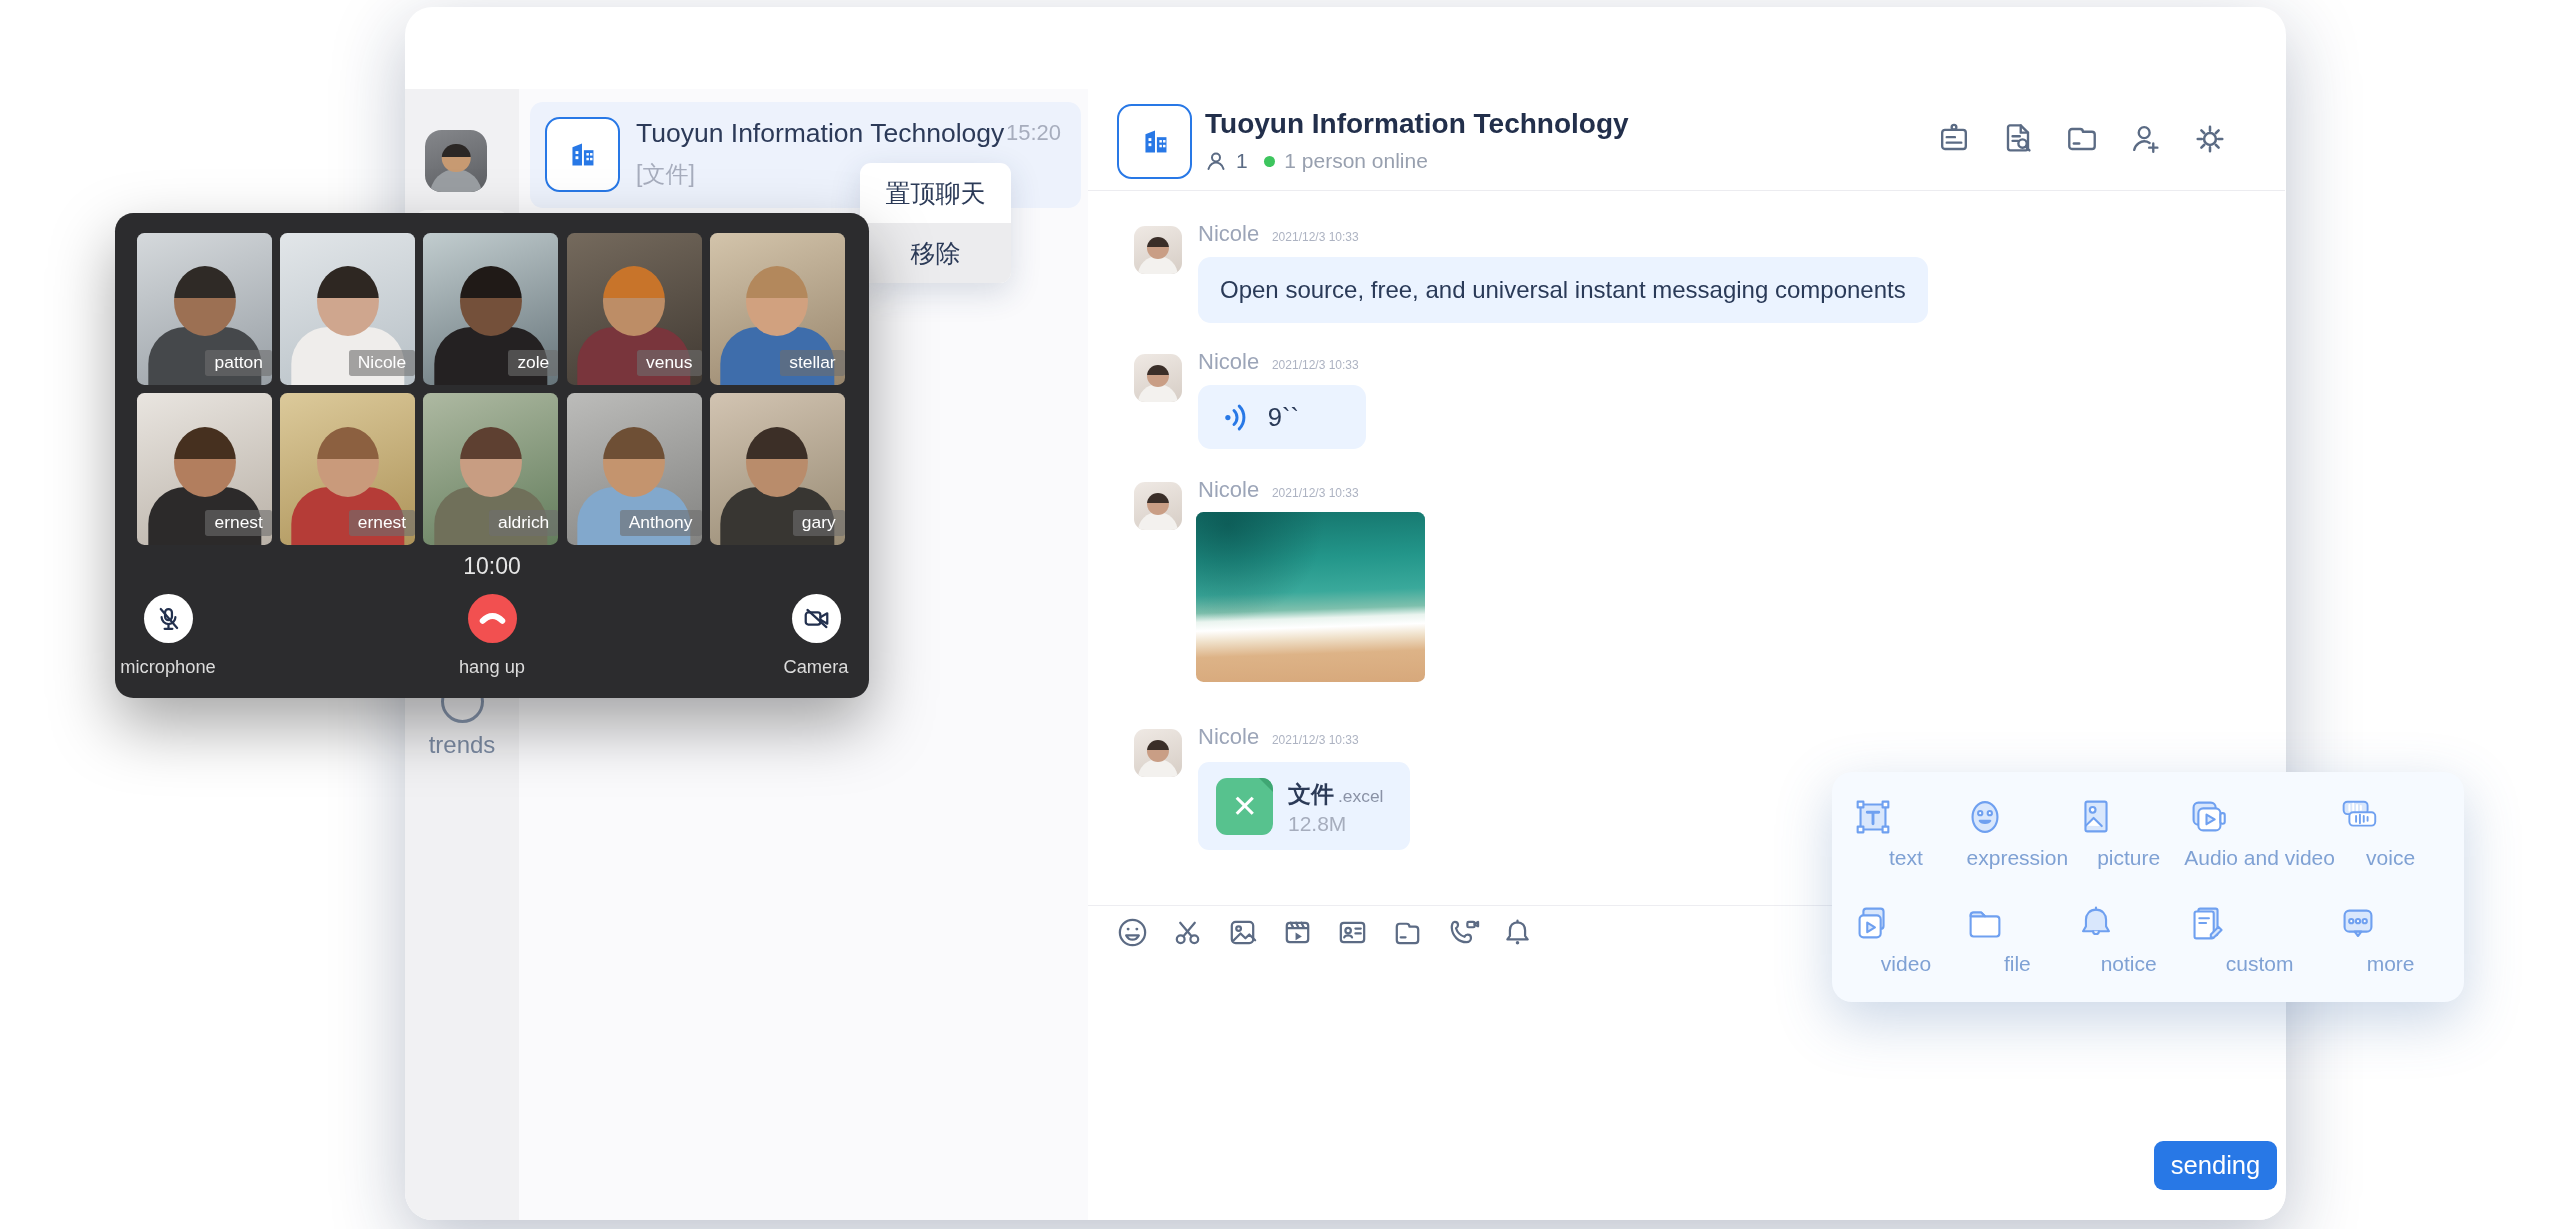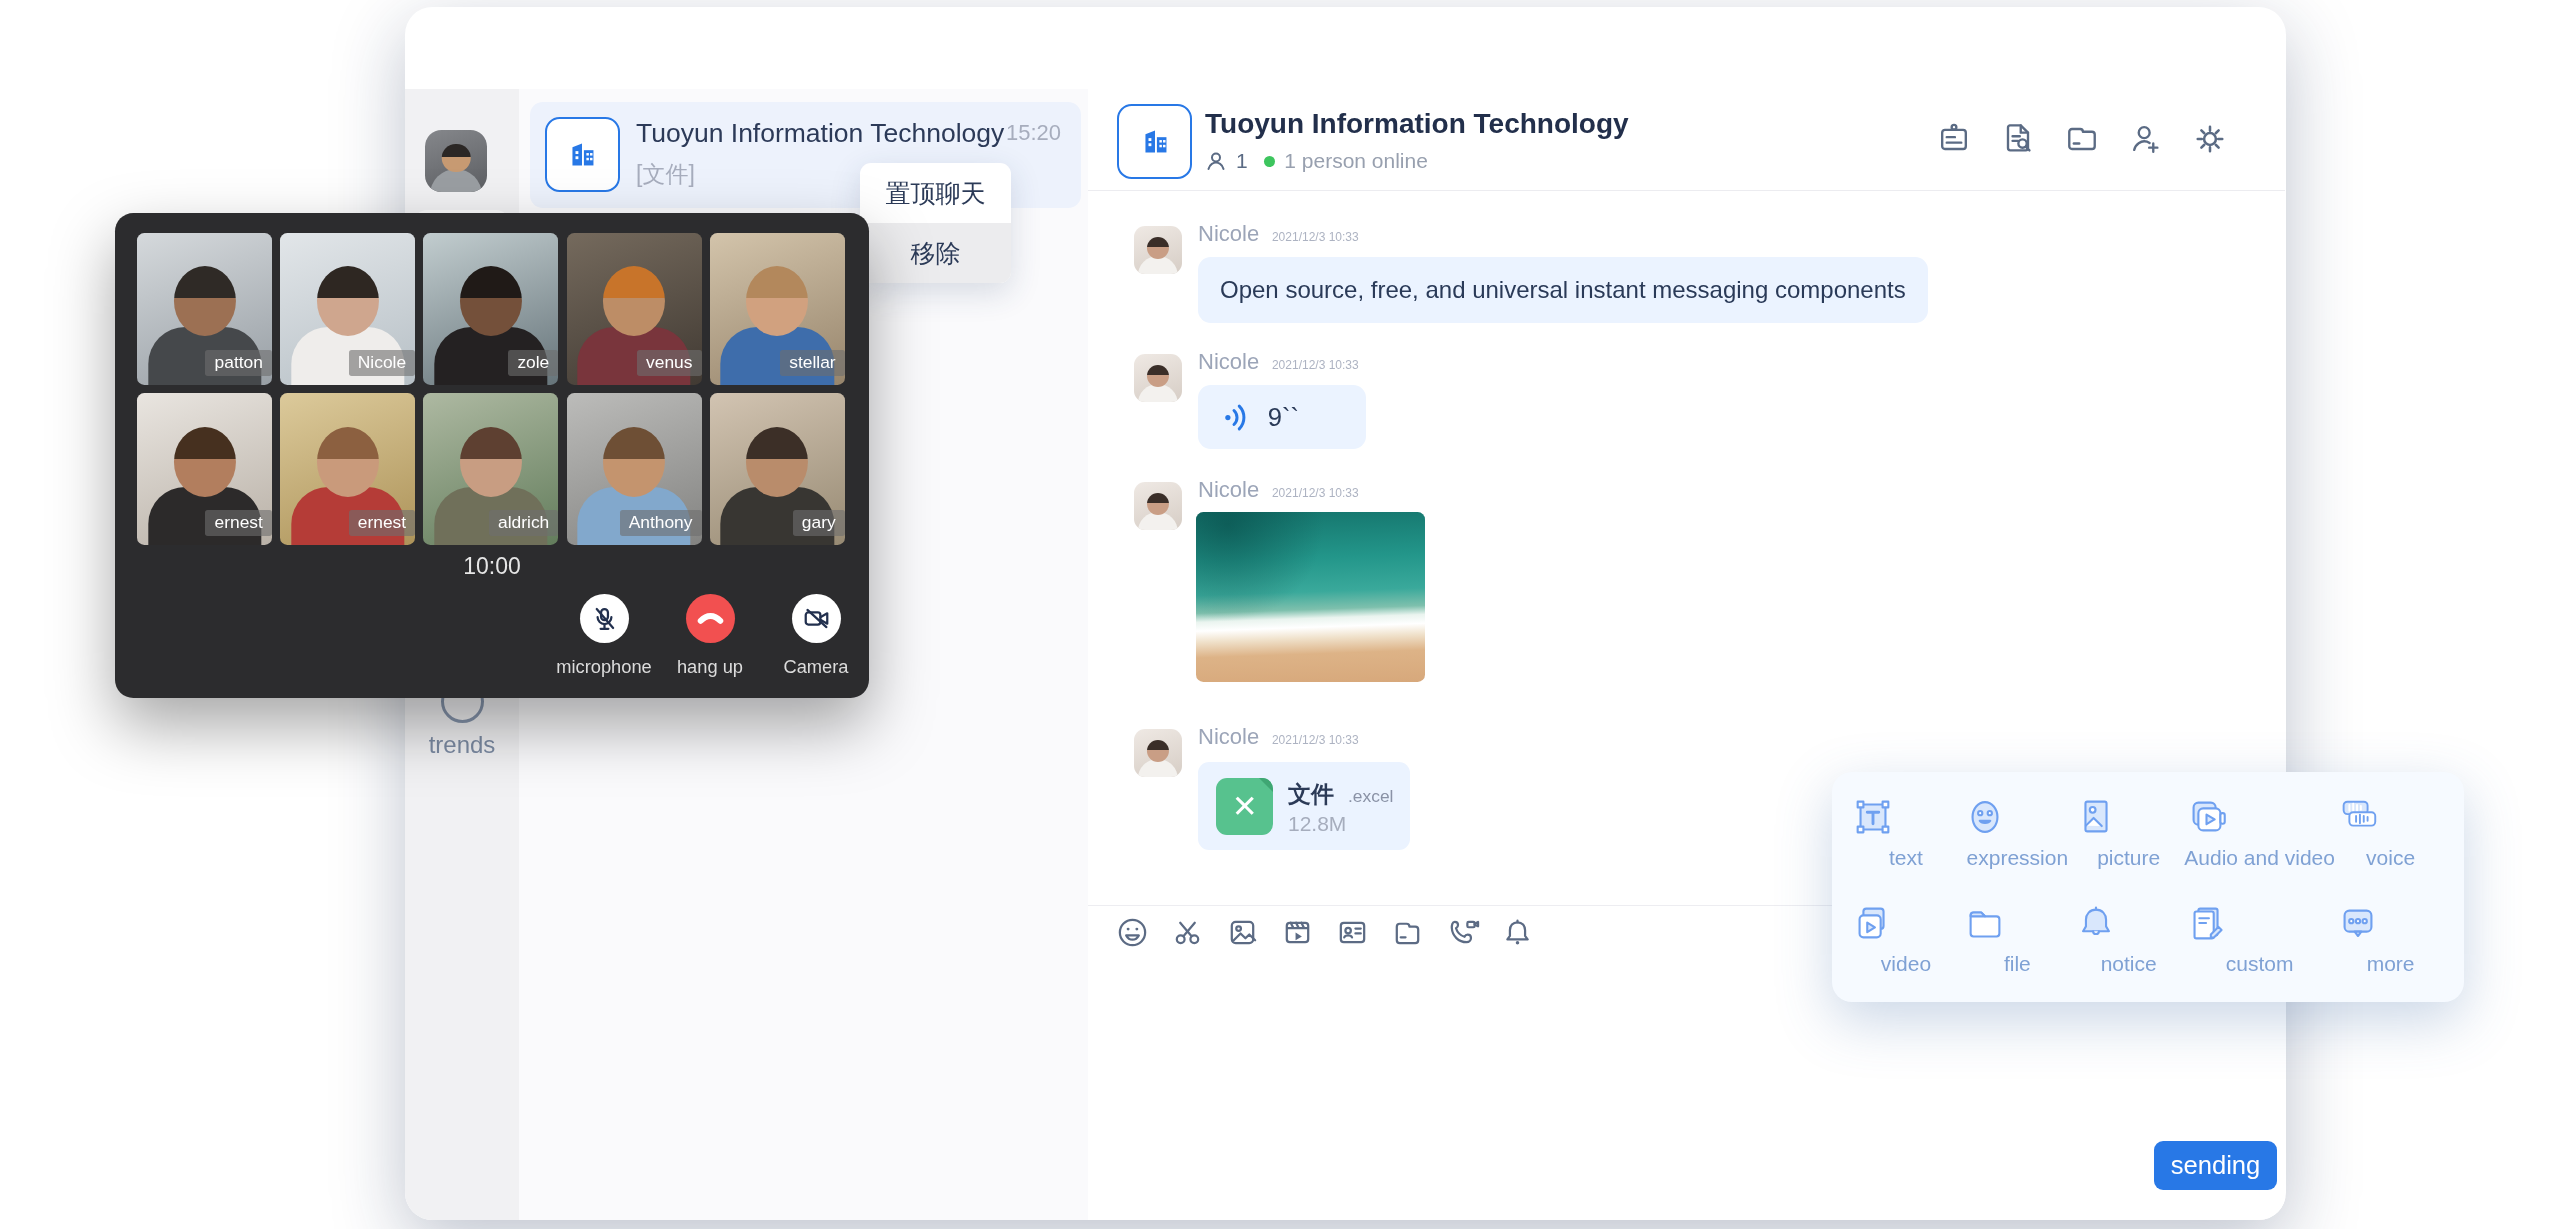--- a/index.html
+++ b/index.html
@@ -67,21 +67,21 @@
   .b-img{position:absolute;left:108px;width:229px;height:170px;border-radius:7.3px;
      background:
        radial-gradient(circle at 14% 8%, rgba(0,55,55,.45), rgba(0,0,0,0) 38%),
        linear-gradient(178deg,#15756d 0%,#23968a 28%,#3aa99b 47%,#7ec0ad 57%,#eaf4ef 62%,#ffffff 67%,#f0e2cc 73%,#ddb387 82%,#d7a87b 100%);}
   .b-file{height:88px;width:212px;border-radius:11px;}
   .file-ico{position:absolute;left:18.3px;top:15.6px;width:57px;height:57px;border-radius:11px;background:#57c28e;
       display:flex;align-items:center;justify-content:center;color:#fff;font-size:31px;font-weight:300;}
   .file-ico::after{content:"";position:absolute;right:0;top:0;border-style:solid;border-width:0 14.6px 14.6px 0;
       border-color:transparent #3fa673 transparent transparent;border-radius:0 11px 0 0;}
   .file-name{position:absolute;left:90px;top:16.5px;font-size:23px;color:#2b3a57;font-weight:600;}
-  .file-ext{font-size:17.4px;color:#8a92a6;font-weight:400;margin-left:14px;}
+  .file-ext{font-size:17.4px;color:#8a92a6;font-weight:400;margin-left:4px;}
   .file-size{position:absolute;left:90px;top:50px;font-size:21px;color:#a6adbd;}
 
   
   .toolbar{position:absolute;left:0;top:816px;width:1197px;border-top:0.9px solid #ededf1;}
   .tb-icons{position:absolute;left:27.4px;top:9.1px;display:flex;gap:20px;}
   .tb-icons .ticon{width:35px;height:35px;}
   .send-btn{position:absolute;left:1039px;top:1052px;width:123px;height:49px;background:#2878e6;color:#fff;
       border:none;border-radius:9.1px;font-size:25.6px;display:flex;align-items:center;justify-content:center;
       font-family:inherit;margin-left:27px;}
 
@@ -103,21 +103,21 @@
   .t1{--bg1:#e2e6e9;--bg2:#b7c0c6;--hair:#2e2722;--skin:#cfa68e;--shirt:#efedeb}
   .t2{--bg1:#c2cdcf;--bg2:#66747a;--hair:#201a17;--skin:#74503a;--shirt:#242122}
   .t3{--bg1:#756a5d;--bg2:#413a33;--hair:#c8742a;--skin:#bd8d66;--shirt:#79353c}
   .t4{--bg1:#d3c4ab;--bg2:#97856c;--hair:#b3885c;--skin:#d1a17f;--shirt:#3e6dab}
   .t5{--bg1:#e9e5e0;--bg2:#b9b1a7;--hair:#46301f;--skin:#b27e5e;--shirt:#2c2a2a}
   .t6{--bg1:#dcca9b;--bg2:#ad9359;--hair:#8c6040;--skin:#c99a7b;--shirt:#b53c37}
   .t7{--bg1:#aeb9a2;--bg2:#637d5c;--hair:#5e4031;--skin:#c89d82;--shirt:#70705a}
   .t8{--bg1:#bcbcba;--bg2:#838381;--hair:#6e4f35;--skin:#c4946e;--shirt:#82a8cc}
   .t9{--bg1:#d2c4b2;--bg2:#978a73;--hair:#3c2f27;--skin:#b98c6b;--shirt:#383632}
   .vtimer{position:absolute;left:0;top:340px;width:754px;text-align:center;font-size:23px;color:#e6e6e6;}
-  .vctrls{position:absolute;left:0;top:381px;width:754px;display:flex;justify-content:flex-end;}
+  .vctrls{position:absolute;left:0;top:381px;width:754px;display:flex;justify-content:space-between;}
   .ctl{width:106px;text-align:center;}
   .ctl-circle{width:49px;height:49px;border-radius:50%;margin:0 auto;display:flex;align-items:center;justify-content:center;border:none;}
   .ctl-white{background:#fff;}
   .ctl-red{background:#f25050;}
   .ctl-label{margin-top:12.8px;font-size:18.3px;color:#dcdcdc;}
 
   
   .fpanel{position:absolute;left:1832px;top:772px;width:632px;height:230px;background:#f6faff;border-radius:20px;
       z-index:60;box-shadow:0 18.3px 55px rgba(70,110,170,.28);}
   .fgrid{position:absolute;left:18.3px;top:22px;width:596px;display:grid;grid-template-columns:repeat(5,1fr);row-gap:31px;}

